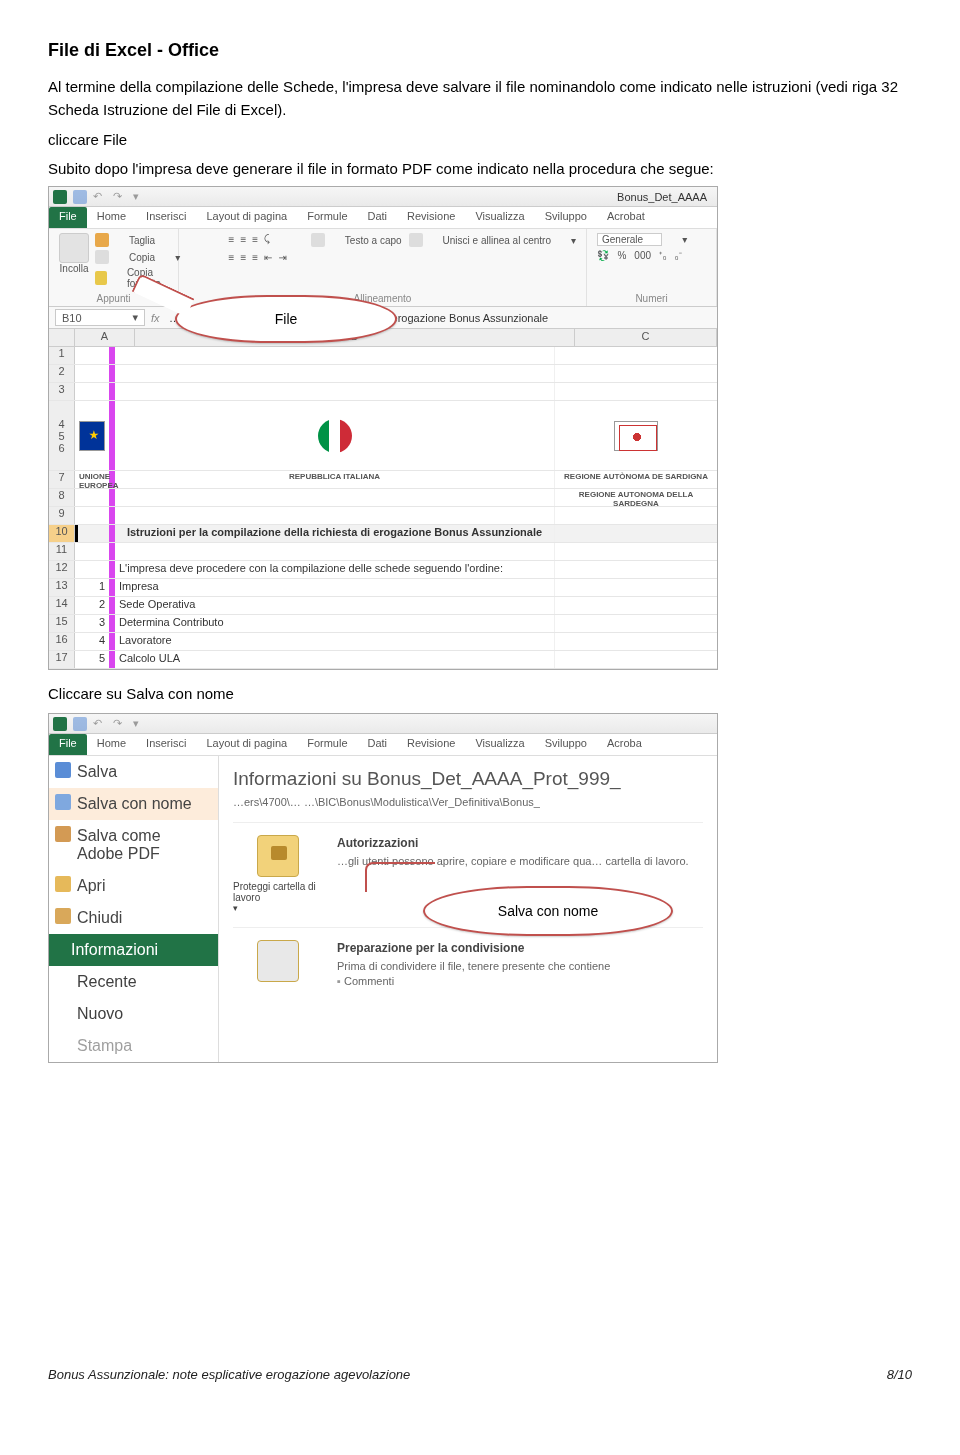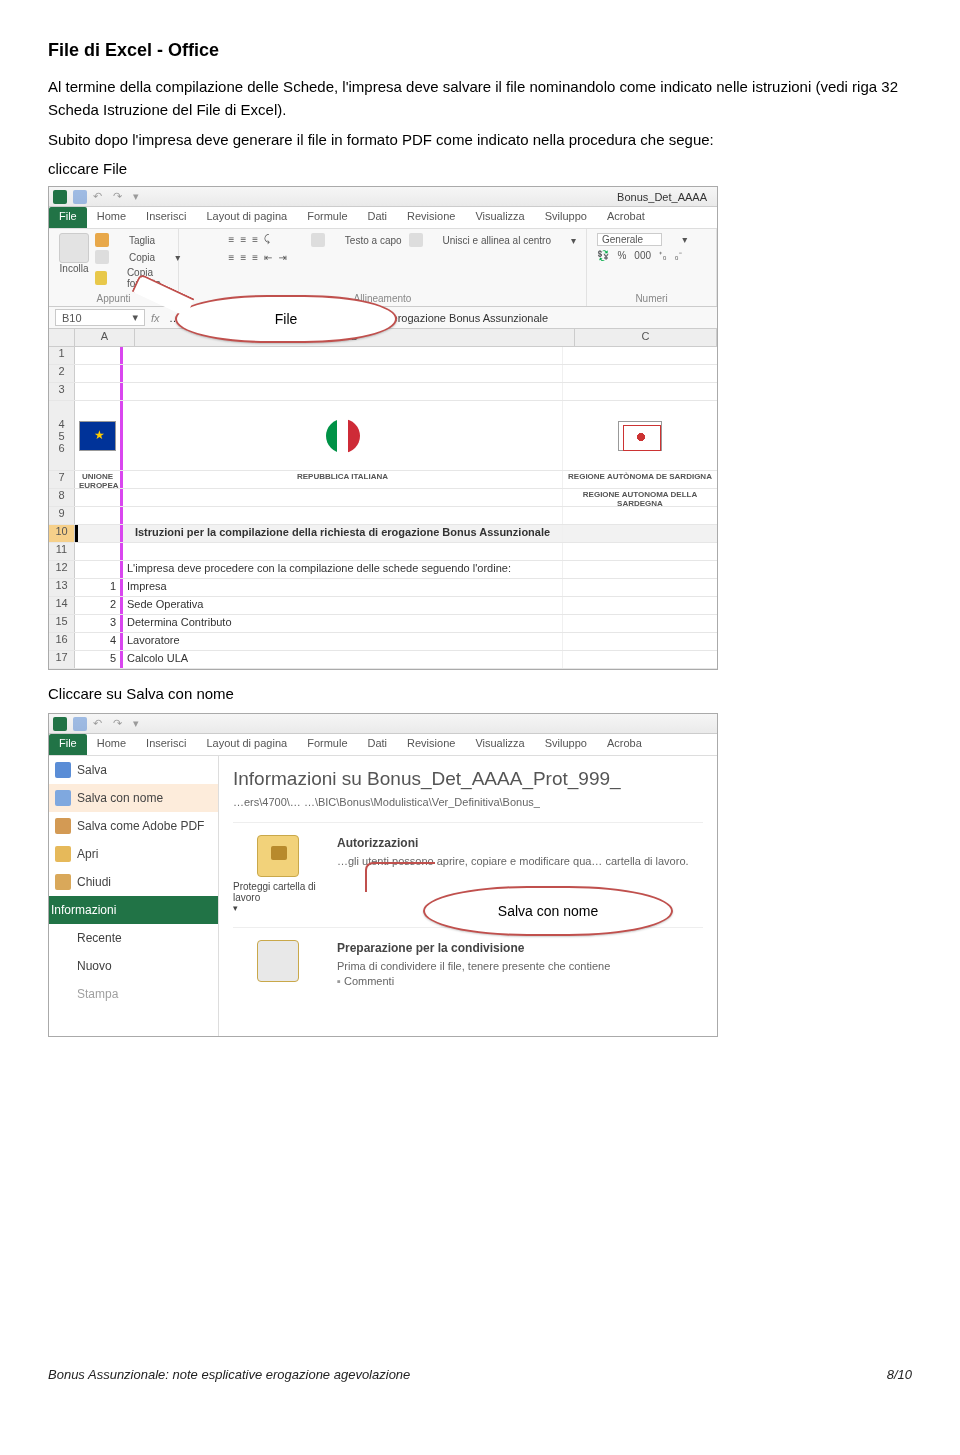--- a/index.html
+++ b/index.html
@@ -50,49 +50,49 @@
   .ghead { display: flex; background: #eee; border-bottom: 1px solid #ccc; height: 18px; }
   .ghead .sel-all { width: 26px; border-right: 1px solid #ccc; }
   .ghead .ch { border-right: 1px solid #ccc; text-align: center; font-size: 11px; color: #555; padding-top: 1px; }
   .ch.a { width: 60px; }
   .ch.b { width: 440px; }
   .ch.c { flex: 1; }
 
   
   .grow { display: flex; height: 18px; border-bottom: 1px solid #e6e6e6; font-size: 11px; color: #333; }
   .grow .rh { width: 26px; background: #eee; border-right: 1px solid #ccc; text-align: center; color: #555; }
-  .grow .ca { width: 48px; border-right: 3px solid #d946ef; padding: 1px 4px; text-align: right; }
+  .grow .ca { width: 40px; border-right: 6px solid #d946ef; padding: 1px 4px; text-align: right; }
   .grow .cb { width: 440px; border-right: 1px solid #f0f0f0; padding: 1px 4px; }
   .grow .cc { flex: 1; padding: 1px 4px; }
   .grow.sel .rh { background: #f6d08a; }
   .grow.header-bar { background: #f2f2f2; }
   .grow.header-bar .cb { font-weight: bold; text-align: center; }
   .grow.flags { height: 70px; }
   .grow.flags .ca, .grow.flags .cb, .grow.flags .cc { display: flex; align-items: center; justify-content: center; }
   .flag { width: 44px; height: 30px; border: 1px solid #999; display: inline-block; }
   .flag.eu { background: #003399; position: relative; }
   .flag.eu::after { content: "★"; color: #ffcc00; position: absolute; left: 50%; top: 50%; transform: translate(-50%,-55%); font-size: 12px; letter-spacing: -4px; }
   .flag.it { background: linear-gradient(90deg,#009246 33%,#fff 33% 66%,#ce2b37 66%); border-radius: 50%; width: 34px; height: 34px; border: none; }
   .flag.sa { background: #fff; position: relative; }
   .flag.sa::before { content: ""; position: absolute; left: 4px; top: 3px; width: 36px; height: 24px; border: 1px solid #c33; }
   .flag.sa::after { content: ""; position: absolute; left: 8px; top: 7px; width: 28px; height: 16px; background: radial-gradient(circle at 50% 50%, #c33 4px, transparent 4px); }
   .grow.caps .cb, .grow.caps .ca, .grow.caps .cc { font-size: 8px; text-align: center; font-weight: bold; color: #555; }
 
   
   .excel2 { margin-top: 8px; }
   .xl-back { display: flex; min-height: 280px; }
   .back-nav { width: 170px; background: #fff; border-right: 1px solid #ddd; display: flex; flex-direction: column; }
-  .back-nav .bitem { padding: 7px 10px 7px 28px; font-size: 12px; color: #444; position: relative; cursor: pointer; }
+  .back-nav .bitem { padding: 7px 10px 7px 28px; font-size: 16px; color: #444; position: relative; cursor: pointer; }
   .back-nav .bitem .bicon { position: absolute; left: 6px; top: 6px; width: 16px; height: 16px; display: inline-block; border-radius: 2px; }
   .bicon.save { background: #5a8dd6; }
   .bicon.saveas { background: #7fa8df; }
   .bicon.pdf { background: #d39a54; }
   .bicon.open-ico { background: #e6b95a; }
   .bicon.close-ico { background: #d9a85a; }
-  .back-nav .bitem.info { background: #217346; color: #fff; padding-left: 2px; }
+  .back-nav .bitem.info { background: #217346; color: #fff; padding-left: 22px; }
   .back-nav .bitem.hl { background: #f3a04a33; }
   .back-nav .bitem.dim { color: #404040; }
   .back-main { flex: 1; padding: 12px 14px; background: #fff; position: relative; }
   .back-main h2 { font-size: 19px; color: #555; font-weight: normal; margin-bottom: 6px; }
   .back-main .path { font-size: 11px; color: #666; margin-bottom: 14px; }
   .perm-row { display: flex; gap: 14px; align-items: flex-start; border-top: 1px solid #eee; padding-top: 12px; }
   .perm-row .pbtn { width: 90px; text-align: left; font-size: 10px; color: #444; }
   .perm-row .pbtn .pico { width: 42px; height: 42px; background: #f2d27a; border: 1px solid #c9a84a; margin: 0 auto 4px auto; border-radius: 4px; position: relative; }
   .perm-row .pbtn .pico.lock::before { content: ""; position: absolute; left: 13px; top: 10px; width: 16px; height: 14px; background: #b88a2c; border-radius: 2px; }
   .perm-row .ptext { font-size: 11px; color: #666; line-height: 1.4; }
@@ -104,22 +104,22 @@
   
   .footer { position: absolute; bottom: 33px; left: 48px; right: 48px; display: flex; justify-content: space-between; font-style: italic; font-size: 13px; color: #222; }
 
 </style>
 </head>
 <body>
 
 <div class="page">
   <h1 class="title">File di Excel - Office</h1>
   <p class="para">Al termine della compilazione delle Schede, l'impresa deve salvare il file nominandolo come indicato nelle istruzioni (vedi riga 32 Scheda Istruzione del File di Excel).</p>
+  <p class="para">cliccare File</p>
   <p class="para">Subito dopo l'impresa deve generare il file in formato PDF come indicato nella procedura che segue:</p>
-  <p class="para">cliccare File</p>
 
   <div class="excel-wrap" style="width:670px;">
     <div class="xl-titlebar">
       <span class="xl-logo"></span>
       <div class="qat">
         <span style="background:#5a8dd6;border-radius:2px;"></span>
         <span>↶</span>
         <span>↷</span>
         <span>▾</span>
       </div>

